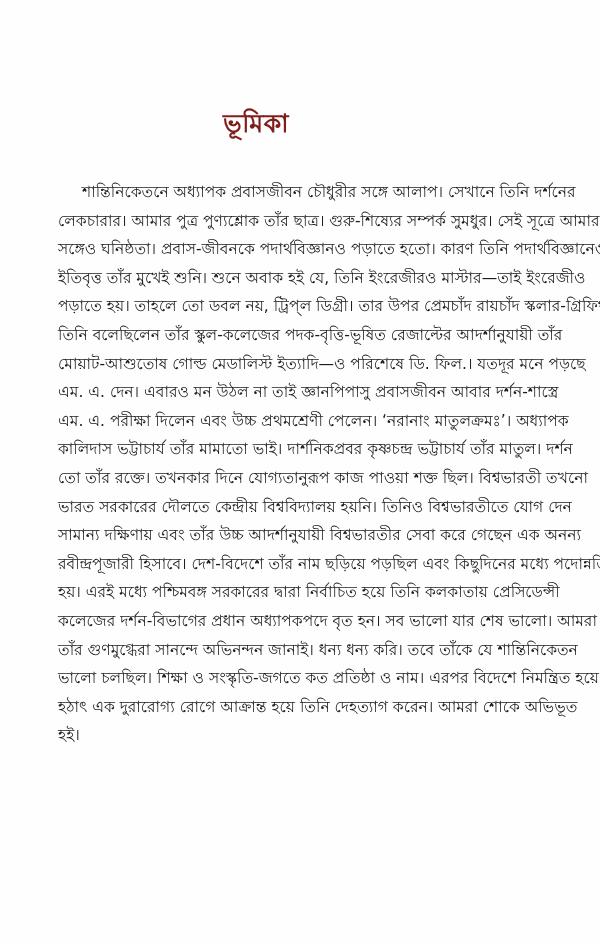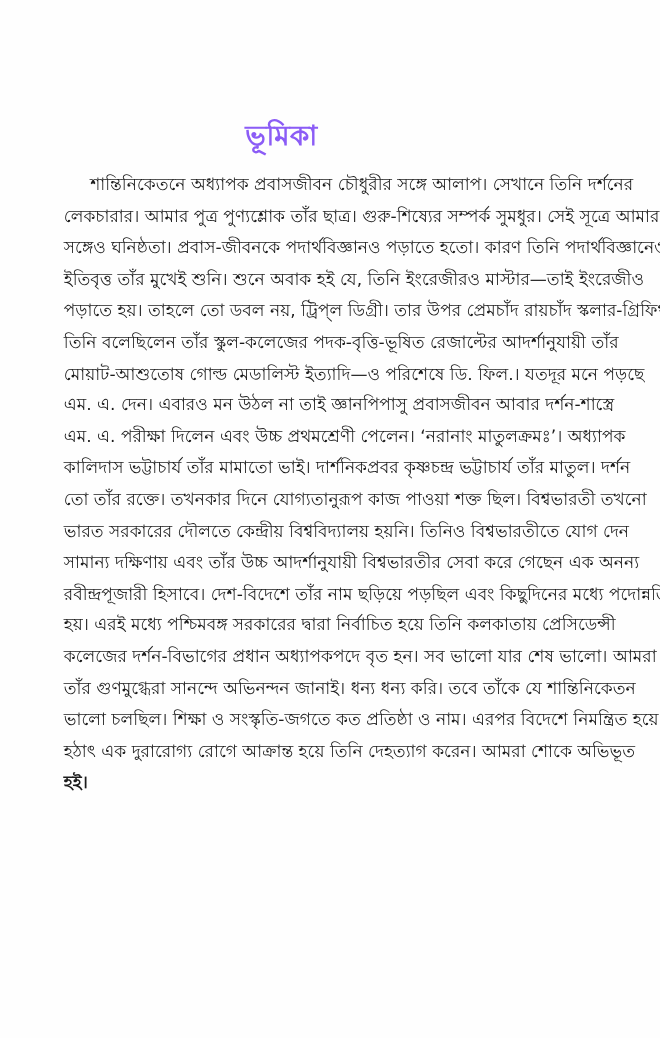--- a/index.html
+++ b/index.html
@@ -24,44 +24,43 @@
     }
     .title {
       position: absolute;
       top: 104px;
       left: 0;
       width: 512px;
       text-align: center;
       font-size: 25px;
       font-weight: bold;
       letter-spacing: 0.5px;
-      color: #8b5cf6;
+      color: #7f1d1d;
     }
     .body-text {
       position: absolute;
-      top: 154px;
+      top: 178px;
       left: 58px;
       width: 488px;
     }
     .line {
       height: 28.6px;
       line-height: 28.6px;
       font-size: 15.5px;
       white-space: nowrap;
       text-align: justify;
       text-align-last: justify;
       overflow: visible;
       color: #1b1b1b;
     }
     .line.first {
       padding-left: 24px;
     }
     .line.last {
       text-align-last: left;
-      font-weight: bold;
     }
   </style>
 </head>
 <body>
 
 <div class="page">
   <div class="title">ভূমিকা</div>
 
   <div class="body-text">
     <div class="line first">শান্তিনিকেতনে অধ্যাপক প্রবাসজীবন চৌধুরীর সঙ্গে আলাপ। সেখানে তিনি দর্শনের</div>

